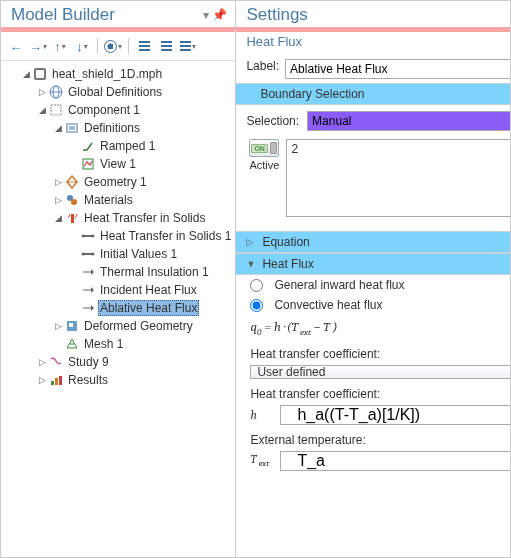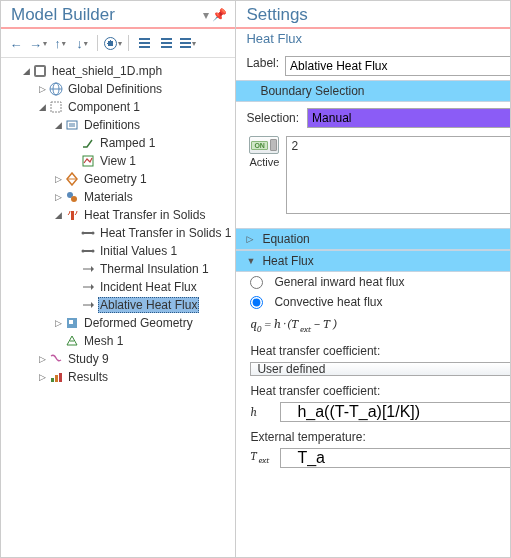--- a/index.html
+++ b/index.html
@@ -14,21 +14,21 @@
     border: 1px solid #ccc;
     color: #333;
   }
   .panel { display: flex; flex-direction: column; }
   .panel.left { width: 237px; border-right: 1px solid #ccc; }
   .panel.right { flex: 1; }
   .panel-header {
     display: flex; align-items: center; justify-content: space-between;
     padding: 4px 8px 2px 10px;
     font-size: 17px; color: #4a7ba5;
-    border-bottom: 2px solid #fca5a5;
+    border-bottom: 5px solid #fca5a5;
   }
   .panel-header .ctrls { display: flex; gap: 6px; align-items: center; }
   .panel-header .ic { color: #888; cursor: pointer; font-size: 12px; }
   .toolbar {
     display: flex; align-items: center; gap: 4px;
     padding: 4px 6px; border-bottom: 1px solid #ddd;
   }
   .tb-btn {
     display: inline-flex; align-items: center; justify-content: center;
     min-width: 18px; height: 20px; color: #3a6fa0; font-size: 13px;

